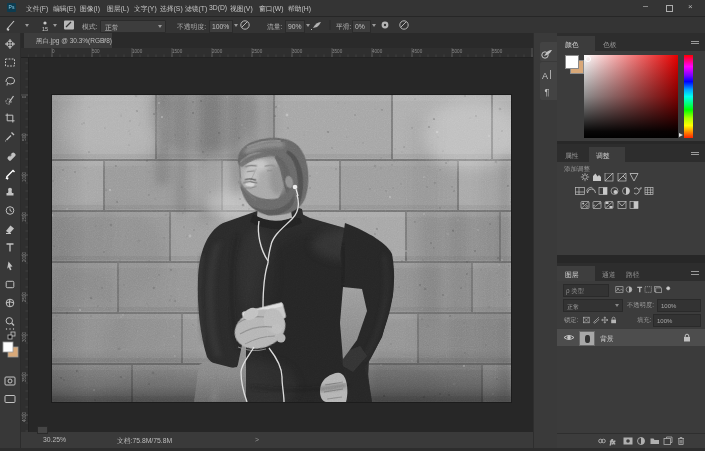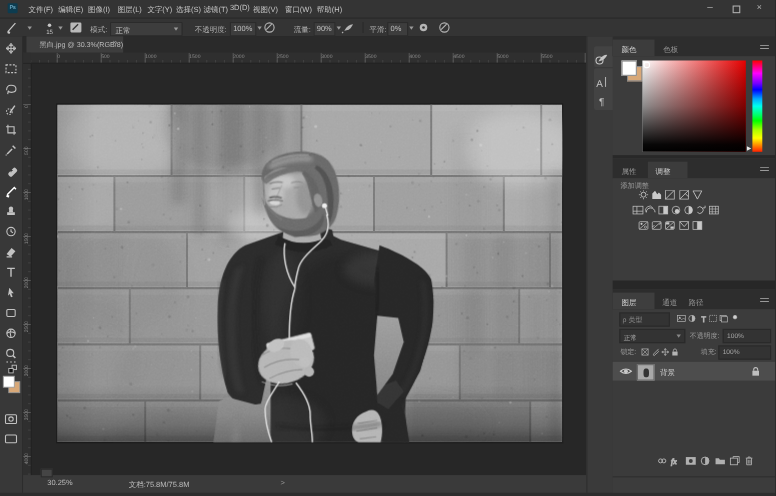--- a/index.html
+++ b/index.html
@@ -1253,21 +1253,21 @@
         <div style="left:5px;top:3px;width:5px;height:8px;background:#333;border-radius:40%;"></div>
       </div>
       <div class="t" style="left:43px;top:5px;font-size:6.8px;color:#d2d2d2;">背景</div>
       <svg style="position:absolute;left:126px;top:4px" width="8" height="9" viewBox="0 0 8 9">
         <rect x="1" y="4" width="6" height="4.5" fill="#c0c0c0"></rect>
         <path d="M2.2,4 v-1 a1.8,1.8 0 0 1 3.6,0 v1" fill="none" stroke="#c0c0c0" stroke-width="1"></path>
       </svg>
     </div>
 
     <div style="left:0;top:400px;width:148px;height:15px;background:#3c3c3c;border-top:1px solid #2e2e2e;"></div>
-    <div id="botbaricons" style="left:0;top:379px;width:148px;height:14px;">
+    <div id="botbaricons" style="left:0;top:401px;width:148px;height:14px;">
     <svg style="position:absolute;left:0;top:0" width="148" height="14" viewBox="0 0 148 14">
       <g stroke="#b0b0b0" fill="none" stroke-width="0.9">
         <g transform="translate(45,7)">
               <circle cx="-1.5" r="1.8"></circle>
               <circle cx="1.5" r="1.8"></circle>
             </g>
         <text x="53" y="10" font-size="7" font-style="italic" fill="#b0b0b0" font-family="Liberation Serif">fx</text>
         <g transform="translate(71,7)">
               <rect x="-4.5" y="-3.5" width="9" height="7" fill="#b0b0b0" stroke="none"></rect>
               <circle r="1.8" fill="#3c3c3c" stroke="none"></circle>

